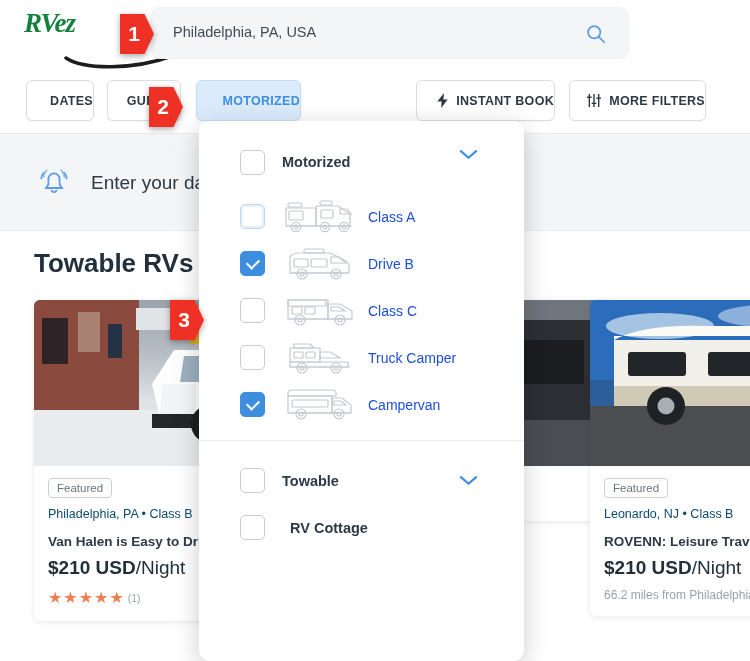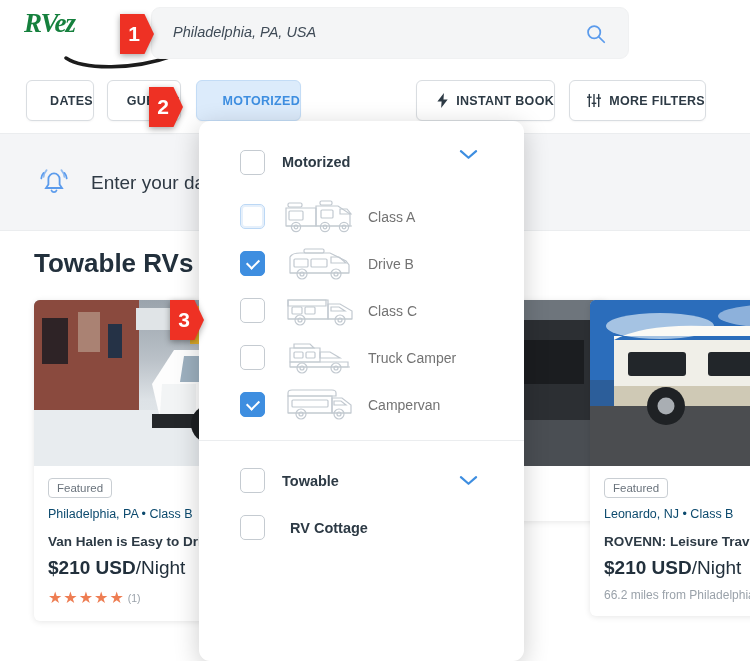--- a/index.html
+++ b/index.html
@@ -25,21 +25,20 @@
     letter-spacing: -1px;
   }
   .logo-swash {
     position: absolute; left: 40px; top: 46px; width: 112px; height: 16px;
   }
   .searchbar {
     position: absolute; left: 151px; top: 7px;
     width: 478px; height: 52px;
     background: #f4f5f6; border-radius: 9px;
     border: 1px solid #f0f1f2;
-    font-style: italic;
   }
   .searchbar-text {
     position: absolute; left: 21px; top: 16px;
     font-size: 14.5px; color: #3f4b57;
   }
   .search-icon { position: absolute; right: 22px; top: 15px; }
 
   
   .filterbar { position: absolute; top: 80px; left: 0; width: 750px; height: 42px; z-index: 4; }
   .fbtn {
@@ -127,21 +126,21 @@
   .cb.on::after {
     content: ""; width: 10px; height: 6px;
     border-left: 2.2px solid #fff; border-bottom: 2.2px solid #fff;
     transform: rotate(-45deg) translate(1px,-1px);
   }
   .row-label { font-size: 14.5px; color: #2d3a45; }
   .row-label.bold { font-weight: bold; }
   .chev { position: absolute; right: 46px; top: 50%; transform: translateY(-50%); }
   .veh { width: 72px; height: 40px; margin-left: 19px; flex: 0 0 auto; }
   .veh svg { display: block; }
-  .opt-label { margin-left: 12px; font-size: 14px; color: #737373; }
+  .opt-label { margin-left: 12px; font-size: 14px; color: #1d4ed8; }
   .divider { height: 1px; background: #ebedef; margin: 0; }
 
   .subrows { padding-top: 4px; padding-bottom: 12px; }
   .grouprows { padding-top: 16px; padding-bottom: 24px; }
 
   .panel-footer {
     position: absolute; bottom: 0; left: 0; width: 100%; height: 78px;
     border-top: 1px solid #ebedef;
     display: flex; align-items: center; justify-content: space-between;
     padding: 0 29px 0 44px;

